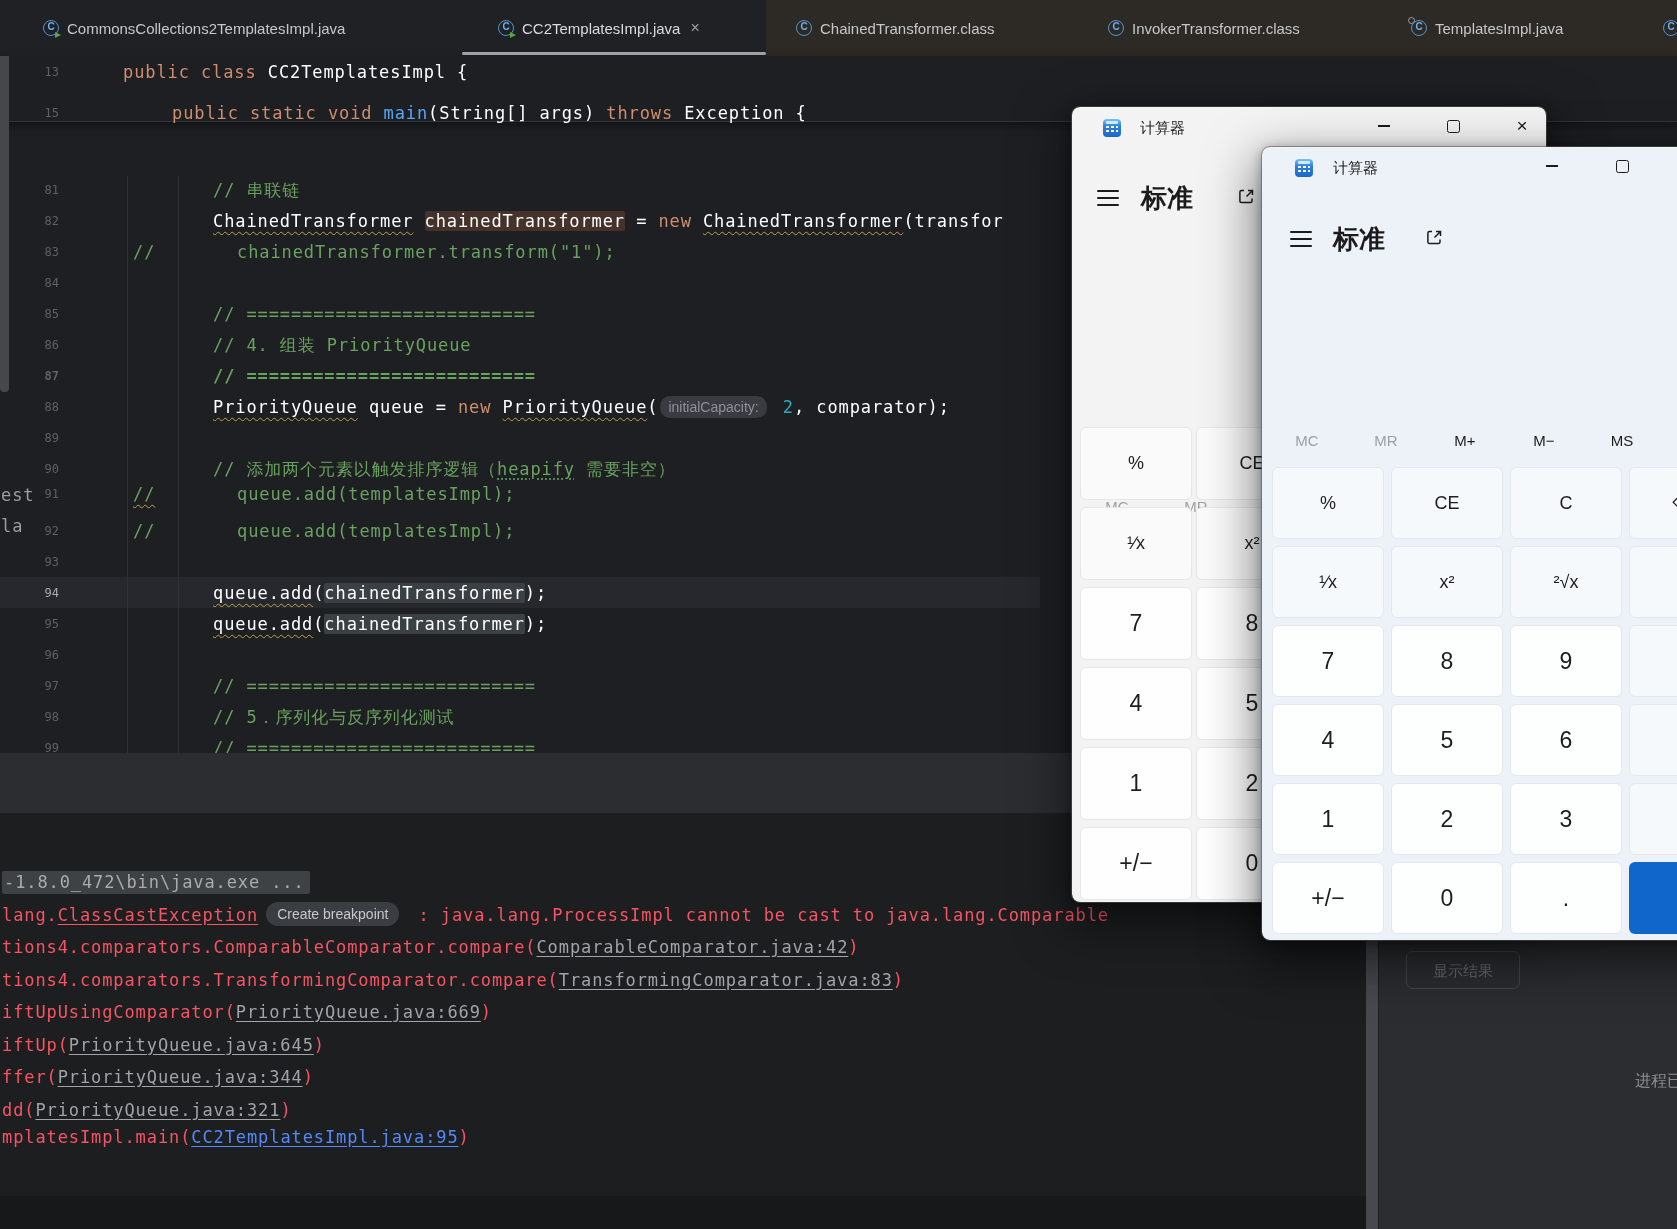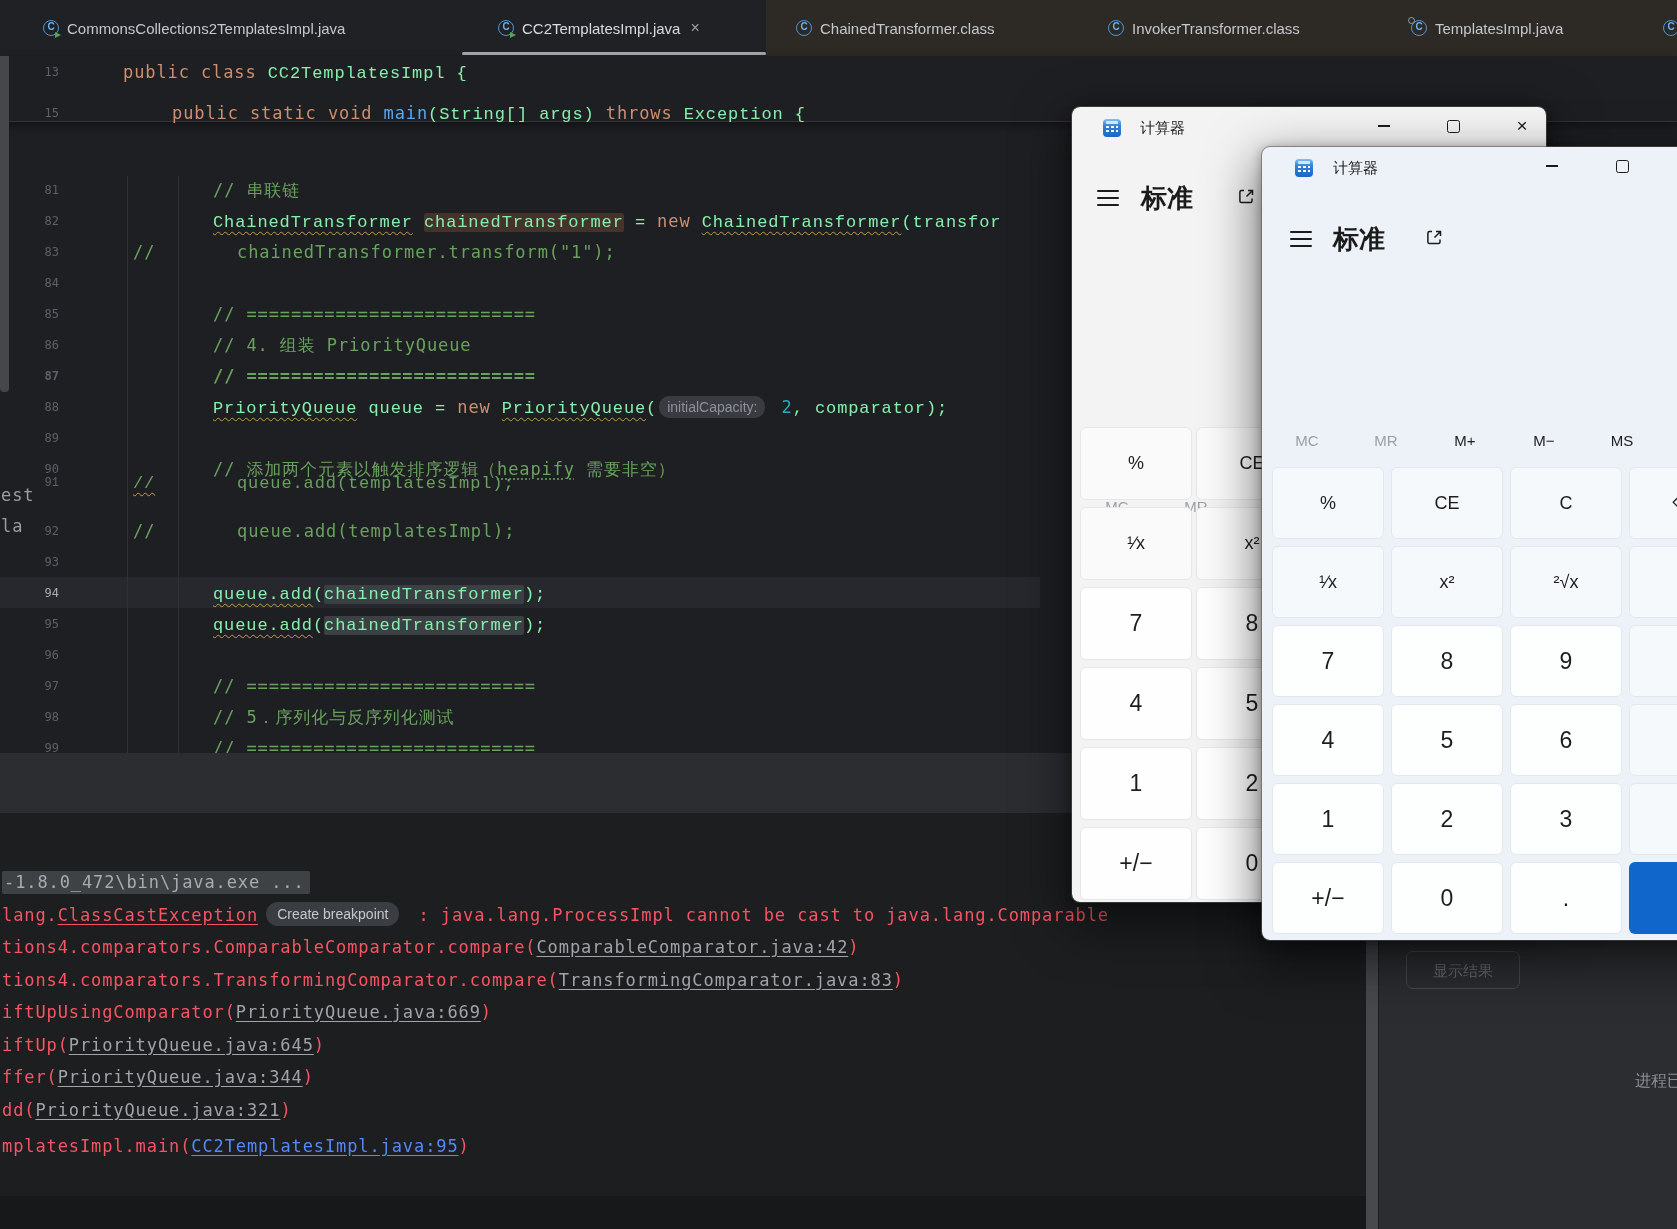--- a/index.html
+++ b/index.html
@@ -18,21 +18,21 @@
   .cicon .runmark{position:absolute;right:-3px;bottom:-3px;width:0;height:0;border-left:6px solid #57a64a;border-top:3.5px solid transparent;border-bottom:3.5px solid transparent;}
   .cicon .keymark{position:absolute;left:-4px;top:-4px;width:7px;height:7px;border:1.4px solid #9aa0a6;border-radius:50%;box-sizing:border-box;background:#2d2a25;}
   
   #editorclip{position:absolute;left:0;top:0;width:1677px;height:753px;overflow:hidden;}
   .mono{font-family:"DejaVu Sans Mono","Liberation Mono",monospace;font-size:17px;letter-spacing:0.9px;}
   .codeline{position:absolute;left:0;width:1677px;height:31px;line-height:31px;white-space:pre;}
   .lnum{position:absolute;left:0;width:59px;text-align:right;color:#5d6067;font-size:12px;letter-spacing:0;}
   .lnum.cur{color:#a8abb2;}
   .gcom{position:absolute;left:133px;}
   .codebody{position:absolute;}
-  .tok-kw{color:#cf8e6d;} .tok-id{color:#86efac;font-family:Liberation Mono, monospace;} .tok-com{color:#69a25e;} .tok-num{color:#2aacb8;} .tok-meth{color:#56a8f5;}
+  .tok-kw{color:#cf8e6d;} .tok-id{color:#ffffff;} .tok-com{color:#69a25e;} .tok-num{color:#2aacb8;} .tok-meth{color:#56a8f5;}
   .sq{text-decoration:underline;text-decoration-style:wavy;text-decoration-color:#c2a04a;text-decoration-thickness:1px;text-underline-offset:4px;}
   .ty{text-decoration:underline;text-decoration-style:dotted;text-decoration-color:#5a9c57;text-underline-offset:4px;}
   .hlw{background:#45322b;border-radius:2px;}
   .hlr{background:#3a4043;border-radius:2px;}
   .inlay{display:inline-block;background:#393b40;color:#8d9199;border-radius:10px;padding:0 8px;margin:0 5px 0 2px;
          font-family:"Liberation Sans",sans-serif;font-size:14px;line-height:22px;height:22px;vertical-align:1px;letter-spacing:0;}
   #curline{position:absolute;left:0;top:577px;width:1040px;height:31px;background:#26282d;}
   #sticky{position:absolute;left:0;top:56px;width:1677px;height:65px;background:#1e1f22;border-bottom:1px solid #33353a;box-shadow:0 4px 9px rgba(0,0,0,.38);}
   .iguide{position:absolute;top:176px;height:577px;width:1px;background:#2e3136;}
   #leftstrip{position:absolute;left:0;top:56px;width:9px;height:336px;background:#45474b;border-radius:0 0 4px 4px;}
@@ -124,21 +124,21 @@
         <div class="codeline" style="top: 174.5px;"><span class="lnum">81</span><span class="codebody" style="left: 213px;"><span class="tok-com">// 串联链</span></span></div>
         <div class="codeline" style="top: 205.5px;"><span class="lnum">82</span><span class="codebody" style="left: 213px;"><span class="tok-id sq">ChainedTransformer</span><span class="tok-id"> </span><span class="tok-id hlw">chainedTransformer</span><span class="tok-id"> = </span><span class="tok-kw">new</span><span class="tok-id"> </span><span class="tok-id sq">ChainedTransformer</span><span class="tok-id">(transfor</span></span></div>
         <div class="codeline" style="top: 236.5px;"><span class="lnum">83</span><span class="gcom tok-com">//</span><span class="codebody" style="left: 237px;"><span class="tok-com">chainedTransformer.transform("1");</span></span></div>
         <div class="codeline" style="top: 267.5px;"><span class="lnum">84</span><span class="codebody" style="left: 213px;"></span></div>
         <div class="codeline" style="top: 298.5px;"><span class="lnum">85</span><span class="codebody" style="left: 213px;"><span class="tok-com">// ==========================</span></span></div>
         <div class="codeline" style="top: 329.5px;"><span class="lnum">86</span><span class="codebody" style="left: 213px;"><span class="tok-com">// 4. 组装 PriorityQueue</span></span></div>
         <div class="codeline" style="top: 360.5px; font-weight: bold;"><span class="lnum">87</span><span class="codebody" style="left: 213px;"><span class="tok-com">// ==========================</span></span></div>
         <div class="codeline" style="top: 391.5px;"><span class="lnum">88</span><span class="codebody" style="left: 213px;"><span class="tok-id sq">PriorityQueue</span><span class="tok-id"> queue = </span><span class="tok-kw">new</span><span class="tok-id"> </span><span class="tok-id sq">PriorityQueue</span><span class="tok-id">(</span><span class="inlay">initialCapacity:</span><span class="tok-id"> </span><span class="tok-num">2</span><span class="tok-id">, comparator);</span></span></div>
         <div class="codeline" style="top: 422.5px;"><span class="lnum">89</span><span class="codebody" style="left: 213px;"></span></div>
         <div class="codeline" style="top: 453.5px;"><span class="lnum">90</span><span class="codebody" style="left: 213px;"><span class="tok-com">// 添加两个元素以触发排序逻辑（</span><span class="tok-com ty">heapify</span><span class="tok-com"> 需要非空）</span></span></div>
-        <div class="codeline" style="top: 468px; font-family: Liberation Mono, monospace;"><span class="lnum">91</span><span class="gcom tok-com sq">//</span><span class="codebody" style="left: 237px;"><span class="tok-com">queue.add(templatesImpl);</span></span></div>
+        <div class="codeline" style="top: 479px;"><span class="lnum">91</span><span class="gcom tok-com sq">//</span><span class="codebody" style="left: 237px;"><span class="tok-com">queue.add(templatesImpl);</span></span></div>
         <div class="codeline" style="top: 515.5px;"><span class="lnum">92</span><span class="gcom tok-com">//</span><span class="codebody" style="left: 237px;"><span class="tok-com">queue.add(templatesImpl);</span></span></div>
         <div class="codeline" style="top: 546.5px;"><span class="lnum">93</span><span class="codebody" style="left: 213px;"></span></div>
         <div class="codeline" style="top: 577.5px;"><span class="lnum cur">94</span><span class="codebody" style="left: 213px;"><span class="tok-id sq">queue.add</span><span class="tok-id">(</span><span class="tok-id hlr">chainedTransformer</span><span class="tok-id">);</span></span></div>
         <div class="codeline" style="top: 608.5px;"><span class="lnum">95</span><span class="codebody" style="left: 213px;"><span class="tok-id sq">queue.add</span><span class="tok-id">(</span><span class="tok-id hlr">chainedTransformer</span><span class="tok-id">);</span></span></div>
         <div class="codeline" style="top: 639.5px;"><span class="lnum">96</span><span class="codebody" style="left: 213px;"></span></div>
         <div class="codeline" style="top: 670.5px;"><span class="lnum">97</span><span class="codebody" style="left: 213px;"><span class="tok-com">// ==========================</span></span></div>
         <div class="codeline" style="top: 701.5px;"><span class="lnum">98</span><span class="codebody" style="left: 213px;"><span class="tok-com">// 5．序列化与反序列化测试</span></span></div>
         <div class="codeline" style="top: 732.5px;"><span class="lnum">99</span><span class="codebody" style="left: 213px;"><span class="tok-com">// ==========================</span></span></div>
       </div>
     <div id="sticky">
@@ -159,21 +159,21 @@
   <div id="console">
     <div id="consolelines" class="mono">
         <div class="conline" style="top: 53.5px;"><span class="c-sel">-1.8.0_472\bin\java.exe ...</span></div>
         <div class="conline" style="top: 86.5px;"><span class="c-err">lang.</span><span class="c-err c-u">ClassCastException</span><span class="pill">Create breakpoint</span><span class="c-err"> : java.lang.ProcessImpl cannot be cast to java.lang.Comparable</span></div>
         <div class="conline" style="top: 118.5px;"><span class="c-err">tions4.comparators.ComparableComparator.compare(</span><span class="c-link c-u">ComparableComparator.java:42</span><span class="c-err">)</span></div>
         <div class="conline" style="top: 151.5px;"><span class="c-err">tions4.comparators.TransformingComparator.compare(</span><span class="c-link c-u">TransformingComparator.java:83</span><span class="c-err">)</span></div>
         <div class="conline" style="top: 183.5px;"><span class="c-err">iftUpUsingComparator(</span><span class="c-link c-u">PriorityQueue.java:669</span><span class="c-err">)</span></div>
         <div class="conline" style="top: 216.5px;"><span class="c-err">iftUp(</span><span class="c-link c-u">PriorityQueue.java:645</span><span class="c-err">)</span></div>
         <div class="conline" style="top: 248.5px;"><span class="c-err">ffer(</span><span class="c-link c-u">PriorityQueue.java:344</span><span class="c-err">)</span></div>
         <div class="conline" style="top: 281.5px;"><span class="c-err">dd(</span><span class="c-link c-u">PriorityQueue.java:321</span><span class="c-err">)</span></div>
-        <div class="conline" style="top: 318px; text-align: center;"><span class="c-err">mplatesImpl.main(</span><span class="c-blue c-u">CC2TemplatesImpl.java:95</span><span class="c-err">)</span></div>
+        <div class="conline" style="top: 309px; text-align: center;"><span class="c-err">mplatesImpl.main(</span><span class="c-blue c-u">CC2TemplatesImpl.java:95</span><span class="c-err">)</span></div>
       </div>
   </div>
   <div id="bottombar"></div>
 
   <div id="sidepanel"></div>
   <div id="scrollstrip"></div>
   <div id="showresult">显示结果</div>
   <div id="processtext">进程已结束</div>
 
   <div id="calc-back" class="calcwin" style="left:1072px;top:107px;width:474px;height:795px;background:#f3f3f3;z-index:30;">

